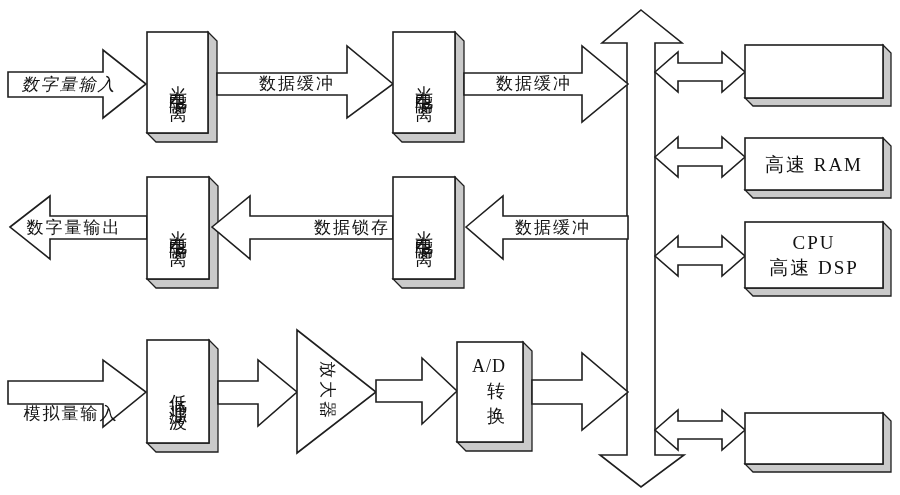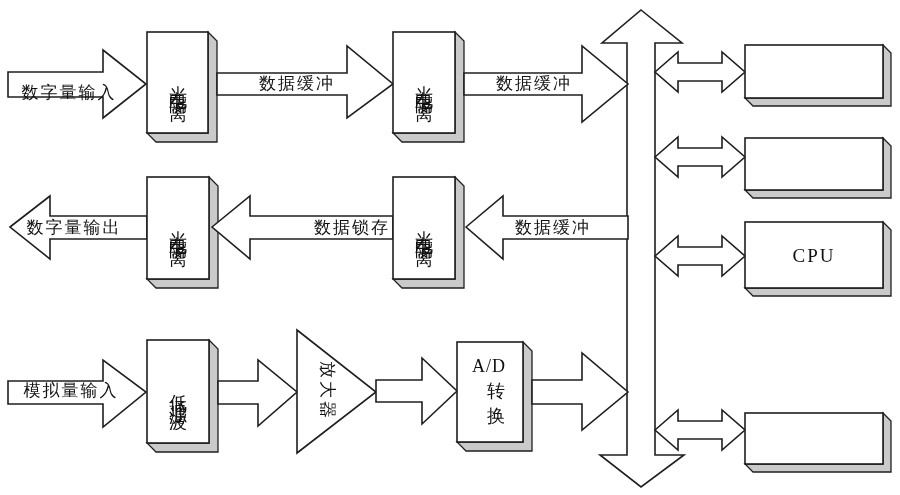--- a/index.html
+++ b/index.html
@@ -68,39 +68,41 @@
     <polygon class="shadow" points="883,45 891,53 891,106 753,106 745,98 883,98"></polygon>
     <rect class="shape" x="745" y="45" width="138" height="53"></rect>
     <polygon class="shadow" points="883,138 891,146 891,198 753,198 745,190 883,190"></polygon>
     <rect class="shape" x="745" y="138" width="138" height="52"></rect>
     <polygon class="shadow" points="883,222 891,230 891,296 753,296 745,288 883,288"></polygon>
     <rect class="shape" x="745" y="222" width="138" height="66"></rect>
     <polygon class="shadow" points="883,413 891,421 891,472 753,472 745,464 883,464"></polygon>
     <rect class="shape" x="745" y="413" width="138" height="51"></rect>
   </svg>
 
-  <div class="lbl" style="left:69px;top:92px;">数字量输入</div>
+  <div class="lbl" style="left:69px;top:84px;font-style:italic;">数字量输入</div>
   <div class="lbl" style="left:297px;top:83px;">数据缓冲</div>
   <div class="lbl" style="left:534px;top:83px;">数据缓冲</div>
   <div class="lbl vtext" style="left:178px;top:83px;">光电隔离</div>
   <div class="lbl vtext" style="left:424px;top:83px;">光电隔离</div>
 
   <div class="lbl" style="left:74px;top:227px;text-align:right;">数字量输出</div>
   <div class="lbl" style="left:304px;top:227px;margin-left:48px;">数据锁存</div>
   <div class="lbl" style="left:553px;top:227px;">数据缓冲</div>
   <div class="lbl vtext" style="left:178px;top:228px;">光电隔离</div>
   <div class="lbl vtext" style="left:424px;top:228px;">光电隔离</div>
 
-  <div class="lbl" style="left:71px;top:390px;">模拟量输入</div>
+  <div class="lbl" style="left:71px;top:413px;">模拟量输入</div>
   <div class="lbl vtext" style="left:178px;top:392px;">低通滤波</div>
   <div class="lbl rtext" style="left:327px;top:391px;">放大器</div>
 
   <div class="lbl adc" style="left:489px;top:391px;">
     <div>A/D</div>
     <div>转</div>
     <div>换</div>
   </div>
 
+  <div class="lbl boxlbl" style="left:814px;top:164px;">高速 RAM</div>
   <div class="lbl multiline" style="left:814px;top:255px;text-align:center;">
     <div>CPU</div>
+    <div>高速 DSP</div>
   </div>
 
 </div>
 
 </body></html>

